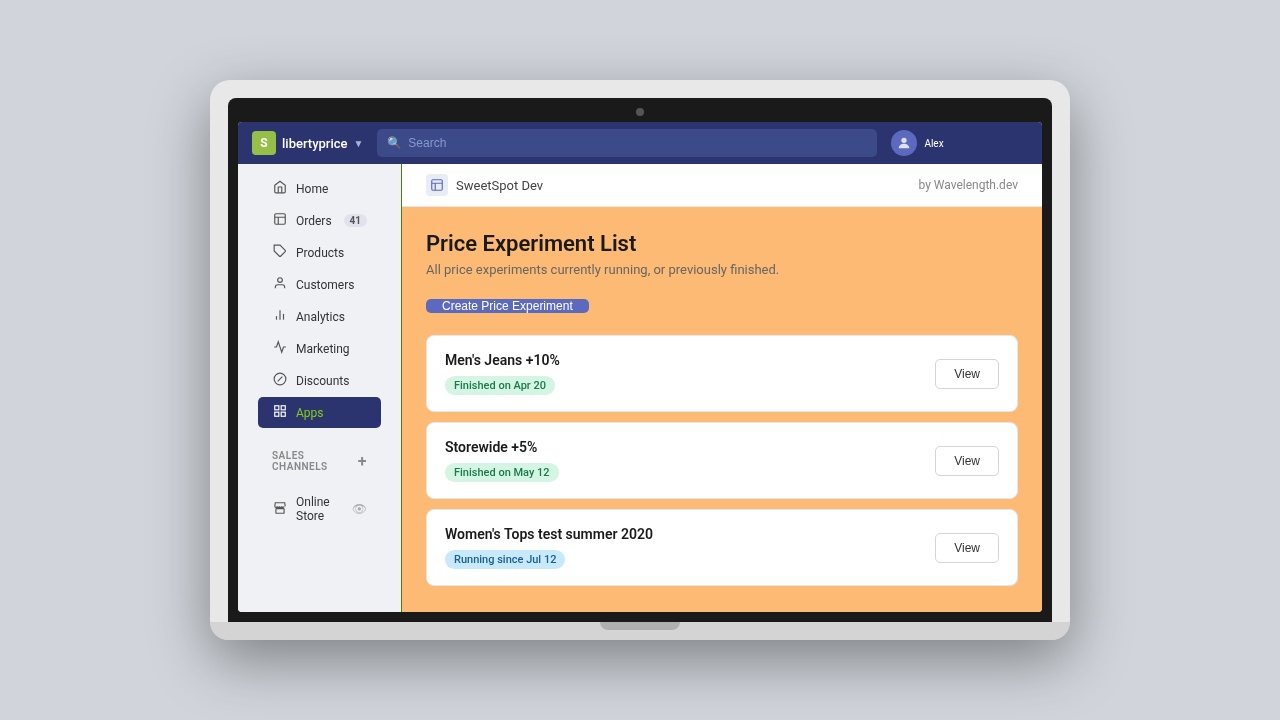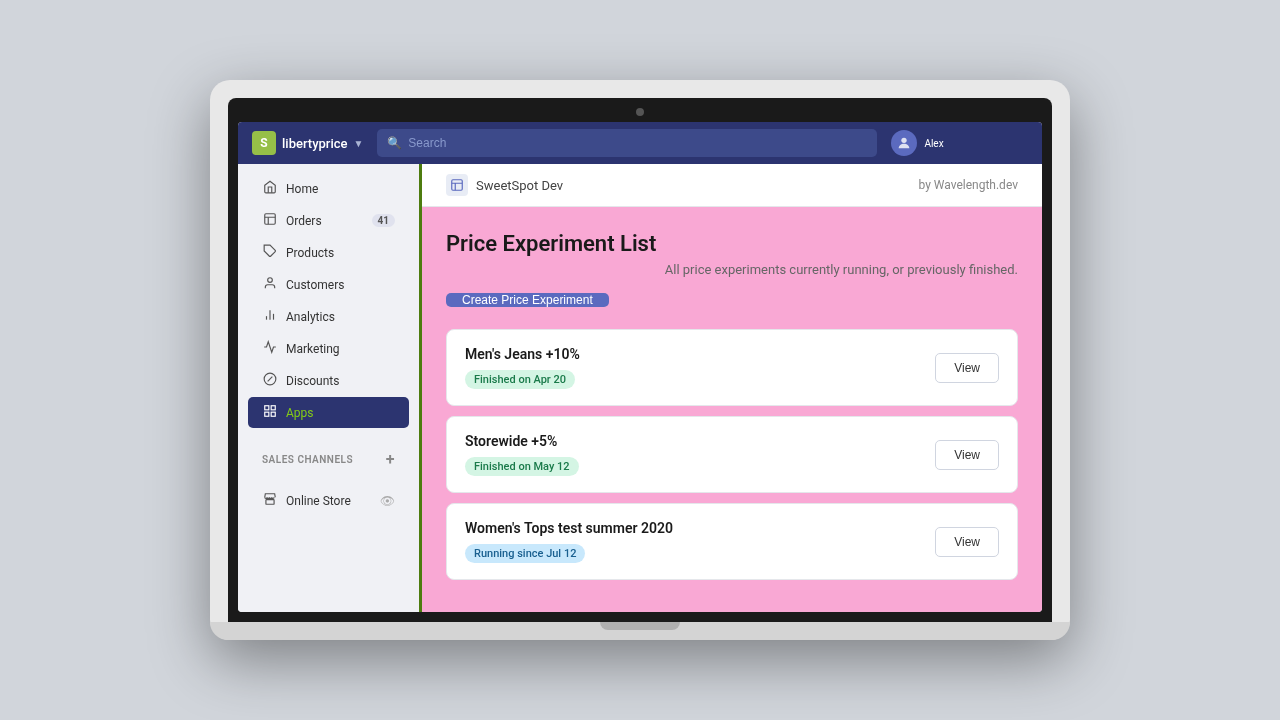--- a/index.html
+++ b/index.html
@@ -138,24 +138,24 @@
 
     
     .body-area {
       display: flex;
       flex: 1;
       overflow: hidden;
     }
 
     
     .sidebar {
-      width: 184px;
+      width: 164px;
       background: #f0f1f5;
-      border-right: 3px solid #4d7c0f;
-      padding: 8px 4px;
+      border-right: 1px solid #4d7c0f;
+      padding: 8px 14px;
       flex-shrink: 0;
       overflow-y: auto;
     }
     .sidebar-item {
       display: flex;
       align-items: center;
       gap: 8px;
       padding: 7px 14px;
       font-size: 12px;
       color: #333;
@@ -196,21 +196,21 @@
     .sidebar-section-header .add-icon {
       font-size: 16px;
       color: #888;
       cursor: pointer;
     }
 
     
     .main-content {
       flex: 1;
       overflow-y: auto;
-      background: #f9a8d4;
+      background: #fdba74;
     }
 
     
     .app-header-bar {
       background: white;
       border-bottom: 1px solid #e5e7eb;
       padding: 10px 24px;
       display: flex;
       align-items: center;
       justify-content: space-between;
@@ -243,22 +243,21 @@
     }
     .page-title {
       font-size: 22px;
       font-weight: 600;
       color: #1a1a1a;
       margin-bottom: 6px;
     }
     .page-subtitle {
       font-size: 13px;
       color: #666;
-      margin-bottom: 12px;
-      text-align: right;
+      margin-bottom: 18px;
     }
     .create-btn {
       background: #5b6abf;
       color: white;
       border: none;
       border-radius: 5px;
       padding: 0 16px;
       font-size: 12px;
       font-weight: 500;
       cursor: pointer;

